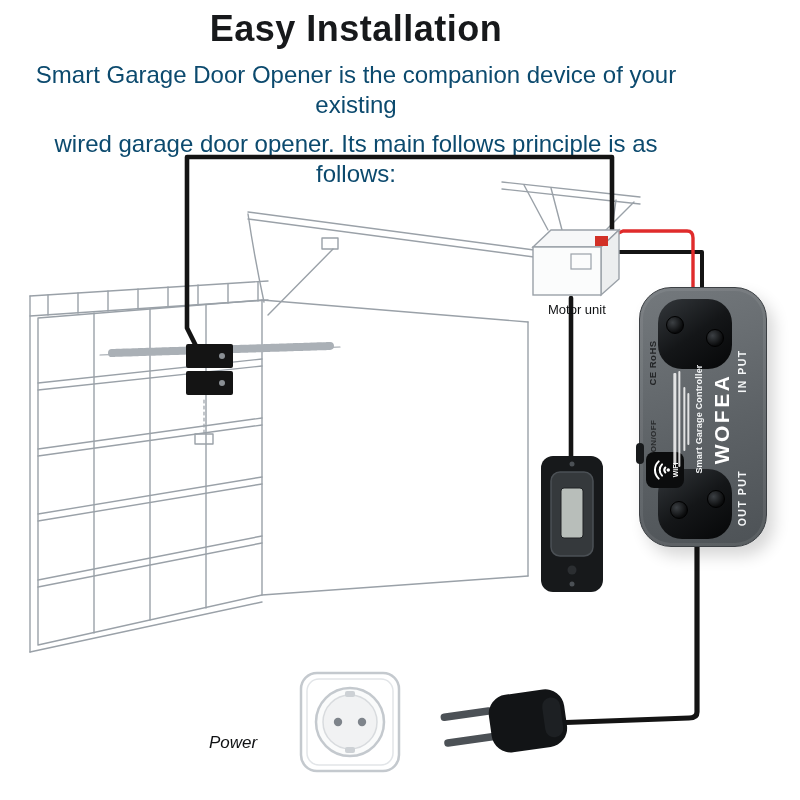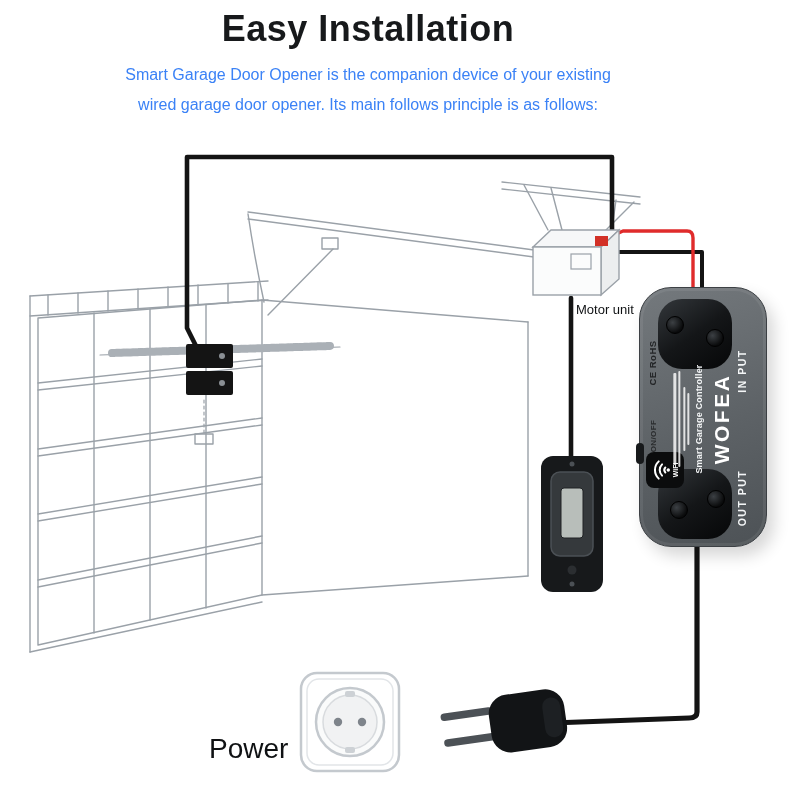--- a/index.html
+++ b/index.html
@@ -1,28 +1,28 @@
 <!DOCTYPE html>
 <html><head>
 <meta charset="utf-8">
 <style>
   html,body{margin:0;padding:0;background:#fff;}
   .stage{position:relative;width:800px;height:800px;background:#fff;overflow:hidden;
          font-family:"Liberation Sans",sans-serif;color:#16181a;}
   
-  .hdr{position:absolute;top:2px;left:16px;width:704px;text-align:center;}
+  .hdr{position:absolute;top:2px;left:4px;width:704px;text-align:center;}
   .hdr h1{margin:6px 0 10px 0;font-size:36px;font-weight:700;letter-spacing:.5px;color:#17191b;}
-  .hdr p{margin:0;font-size:16px;line-height:30px;color:#3b82f6;}
+  .hdr p{margin:9px;font-size:24px;line-height:30px;color:#0c4a6e;}
   
   .canvas{position:absolute;left:0;top:0;}
   
   .lbl{position:absolute;color:#0f1113;}
-  .lbl-motor{left:576px;top:302px;font-size:13px;}
+  .lbl-motor{left:548px;top:302px;font-size:13px;}
   .lbl-wall{left:490px;top:592px;width:180px;text-align:center;font-size:17.5px;}
-  .lbl-power{left:209px;top:733px;font-size:28px;}
+  .lbl-power{left:209px;top:733px;font-size:17px;font-style:italic;}
   
   .controller{position:absolute;left:639px;top:287px;width:126px;height:258px;
               border-radius:32px;border:1px solid #3c4044;
               background:linear-gradient(160deg,#74797d 0%,#5d6266 55%,#4d5256 100%);
               box-shadow:7px 9px 16px rgba(0,0,0,.16), inset 0 0 0 3px rgba(255,255,255,.07);}
   .cap{position:absolute;left:18px;right:34px;border-radius:24px;
        background:linear-gradient(145deg,#33373b 0%,#141618 50%,#060708 100%);}
   .cap-top{top:11px;height:70px;}
   .cap-bottom{bottom:7px;height:70px;}
   .screw{position:absolute;width:16px;height:16px;border-radius:50%;border:1px solid #000;

